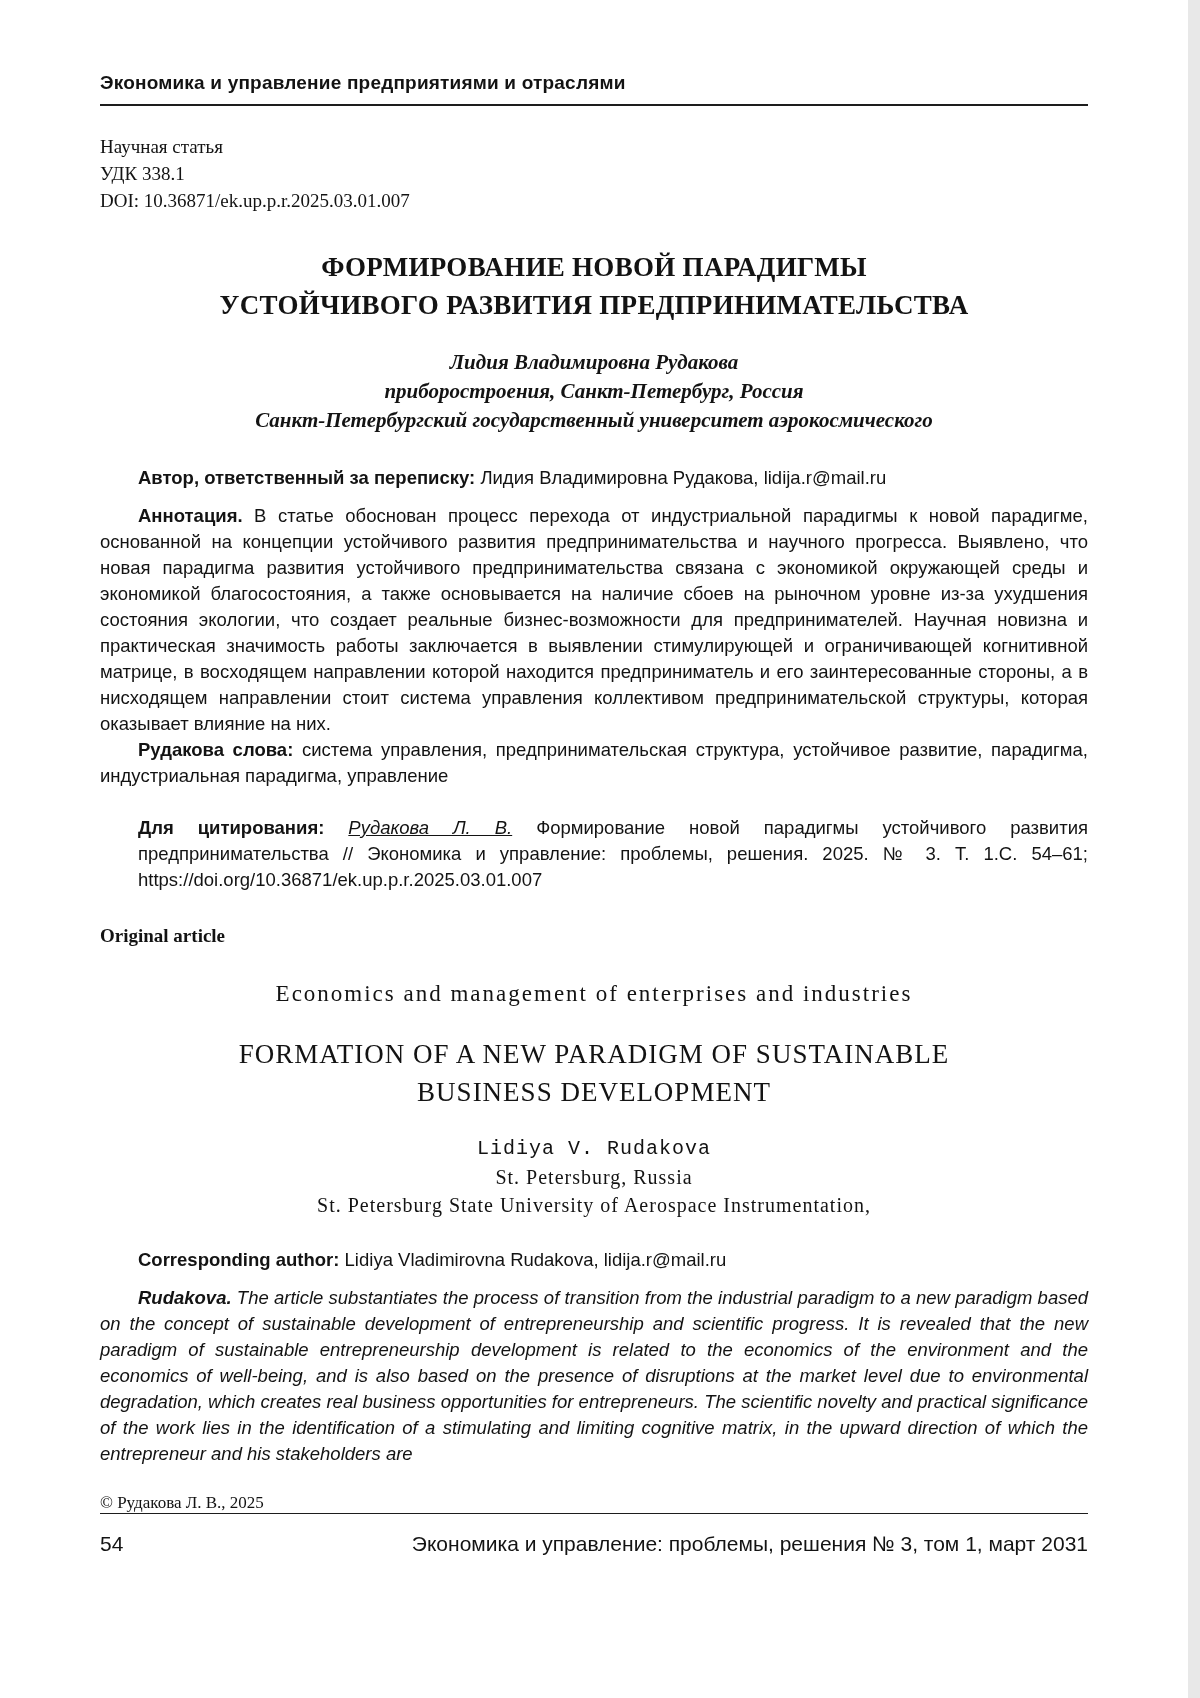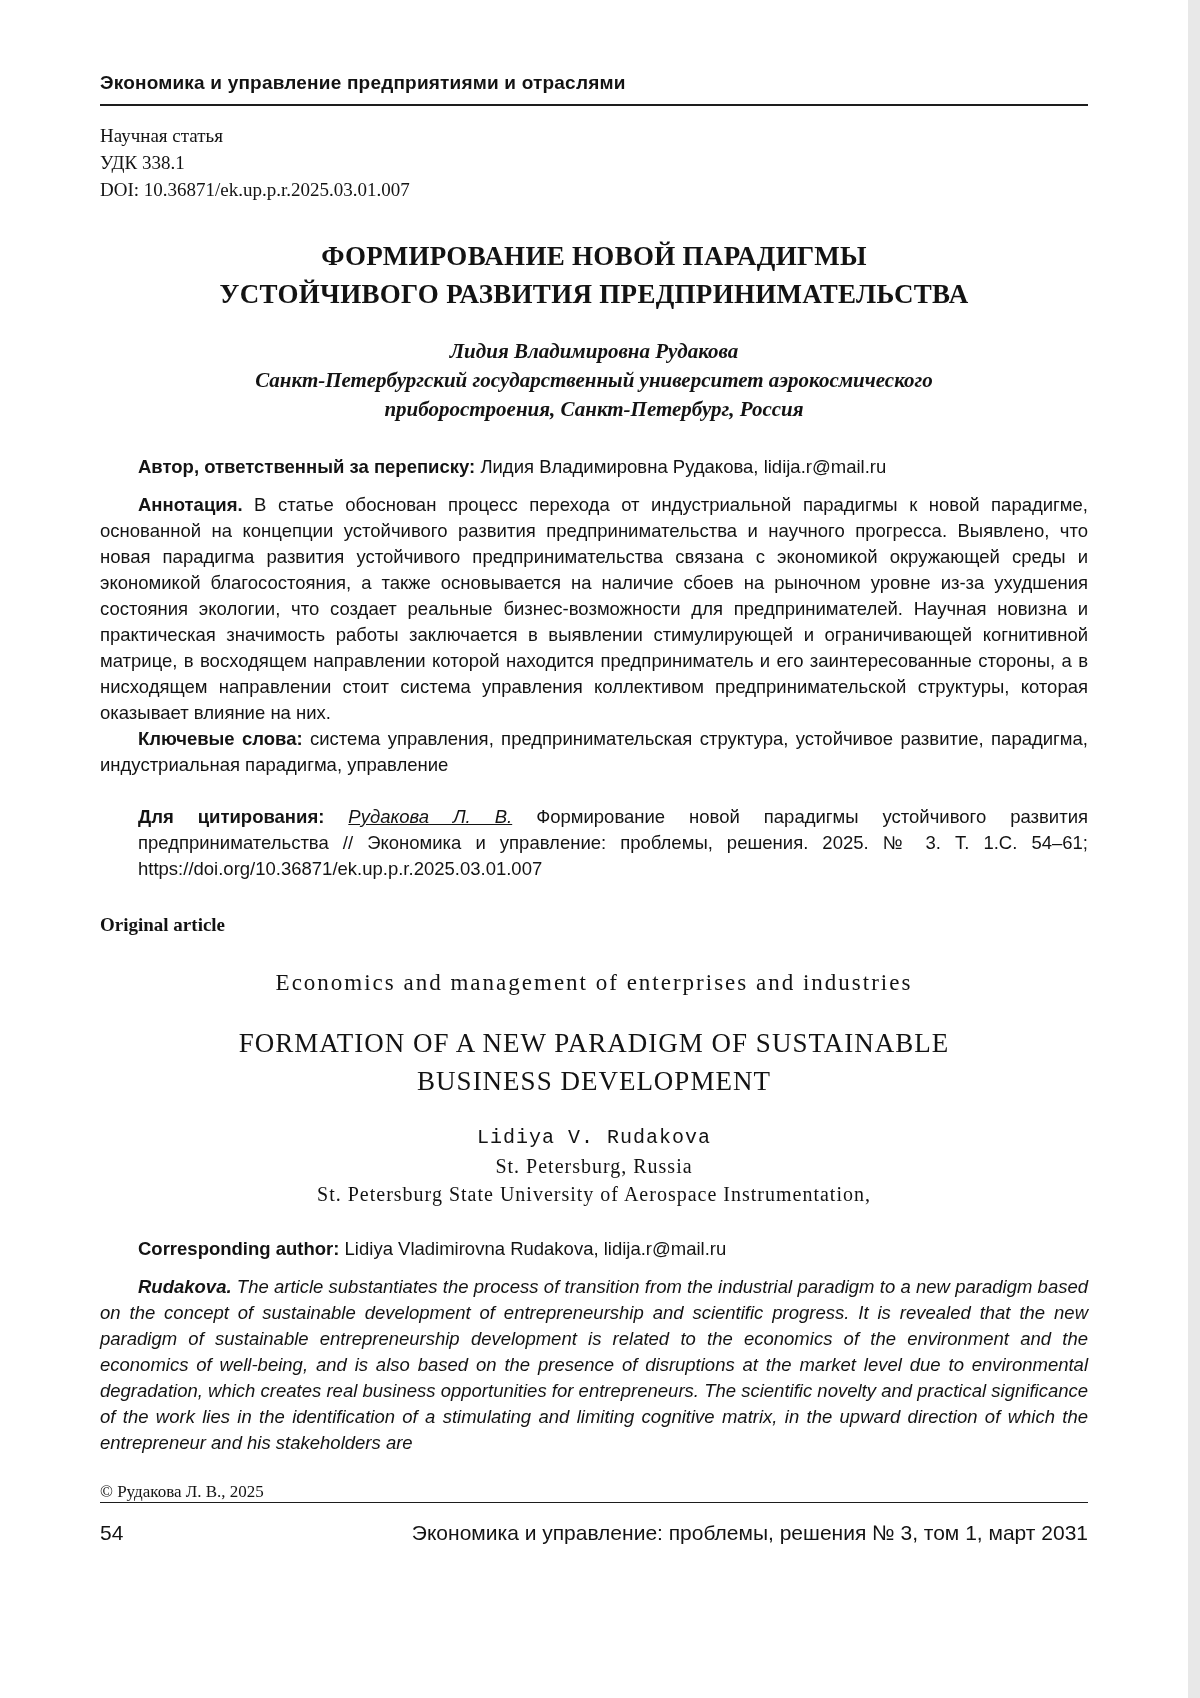--- a/index.html
+++ b/index.html
@@ -8,21 +8,21 @@
   .page {
     width: 1188px; height: 1698px; background: #ffffff;
     padding: 72px 100px 168px 100px;
     display: flex; flex-direction: column;
     overflow: hidden;
   }
 
   .running-head { font-family: "Liberation Sans", sans-serif; font-weight: bold; font-size: 19px; letter-spacing: 0.2px; }
   .head-rule { border-bottom: 2px solid #1d1d1d; margin-top: 10px; }
 
-  .meta { margin-top: 16px; font-size: 19px; line-height: 27px; }
+  .meta { margin-top: 27px; font-size: 19px; line-height: 27px; }
 
   .title-ru { margin-top: 34px; text-align: center; font-weight: bold; font-size: 27px; line-height: 38px; letter-spacing: 0.3px; }
   .line { display: block; }
 
   .author-ru { margin-top: 24px; text-align: center; font-weight: bold; font-style: italic; font-size: 21px; line-height: 29px; }
   .affil-ru { text-align: center; font-weight: bold; font-style: italic; font-size: 21px; line-height: 29px; }
 
   .para { font-family: "Liberation Sans", sans-serif; font-size: 18.5px; line-height: 26px; text-align: justify; }
   .indent { text-indent: 38px; }
   .b { font-weight: bold; }
@@ -68,36 +68,36 @@
     <div>DOI: 10.36871/ek.up.p.r.2025.03.01.007</div>
   </section>
 
   <h1 class="title-ru">
     <span class="line">ФОРМИРОВАНИЕ НОВОЙ ПАРАДИГМЫ</span>
     <span class="line">УСТОЙЧИВОГО РАЗВИТИЯ ПРЕДПРИНИМАТЕЛЬСТВА</span>
   </h1>
 
   <div class="author-ru">Лидия Владимировна Рудакова</div>
   <div class="affil-ru">
+    <span class="line">приборостроения, Санкт-Петербург, Россия</span>
     <span class="line">Санкт-Петербургский государственный университет аэрокосмического</span>
-    <span class="line">приборостроения, Санкт-Петербург, Россия</span>
   </div>
 
   <p class="para indent corr-ru">
     <span class="b">Автор, ответственный за переписку:</span>
     <span>Лидия Владимировна Рудакова, lidija.r@mail.ru</span>
   </p>
 
   <p class="para indent abstract-ru">
     <span class="b">Аннотация.</span>
     <span>В статье обоснован процесс перехода от индустриальной парадигмы к новой парадигме, основанной на концепции устойчивого развития предпринимательства и научного прогресса. Выявлено, что новая парадигма развития устойчивого предпринимательства связана с экономикой окружающей среды и экономикой благосостояния, а также основывается на наличие сбоев на рыночном уровне из-за ухудшения состояния экологии, что создает реальные бизнес-возможности для предпринимателей. Научная новизна и практическая значимость работы заключается в выявлении стимулирующей и ограничивающей когнитивной матрице, в восходящем направлении которой находится предприниматель и его заинтересованные стороны, а в нисходящем направлении стоит система управления коллективом предпринимательской структуры, которая оказывает влияние на них.</span>
   </p>
 
   <p class="para indent keywords">
-    <span class="b">Ключевые слова:</span>
+    <span class="b">Рудакова слова:</span>
     <span>система управления, предпринимательская структура, устойчивое развитие, парадигма, индустриальная парадигма, управление</span>
   </p>
 
   <p class="para citation">
     <span class="b">Для цитирования:</span>
     <span class="i">Рудакова Л. В.</span>
     <span>Формирование новой парадигмы устойчивого развития предпринимательства // Экономика и управление: проблемы, решения. 2025. № 3. Т. 1.С. 54–61; https://doi.org/10.36871/ek.up.p.r.2025.03.01.007</span>
   </p>
 
   <div class="original-article">Original article</div>

